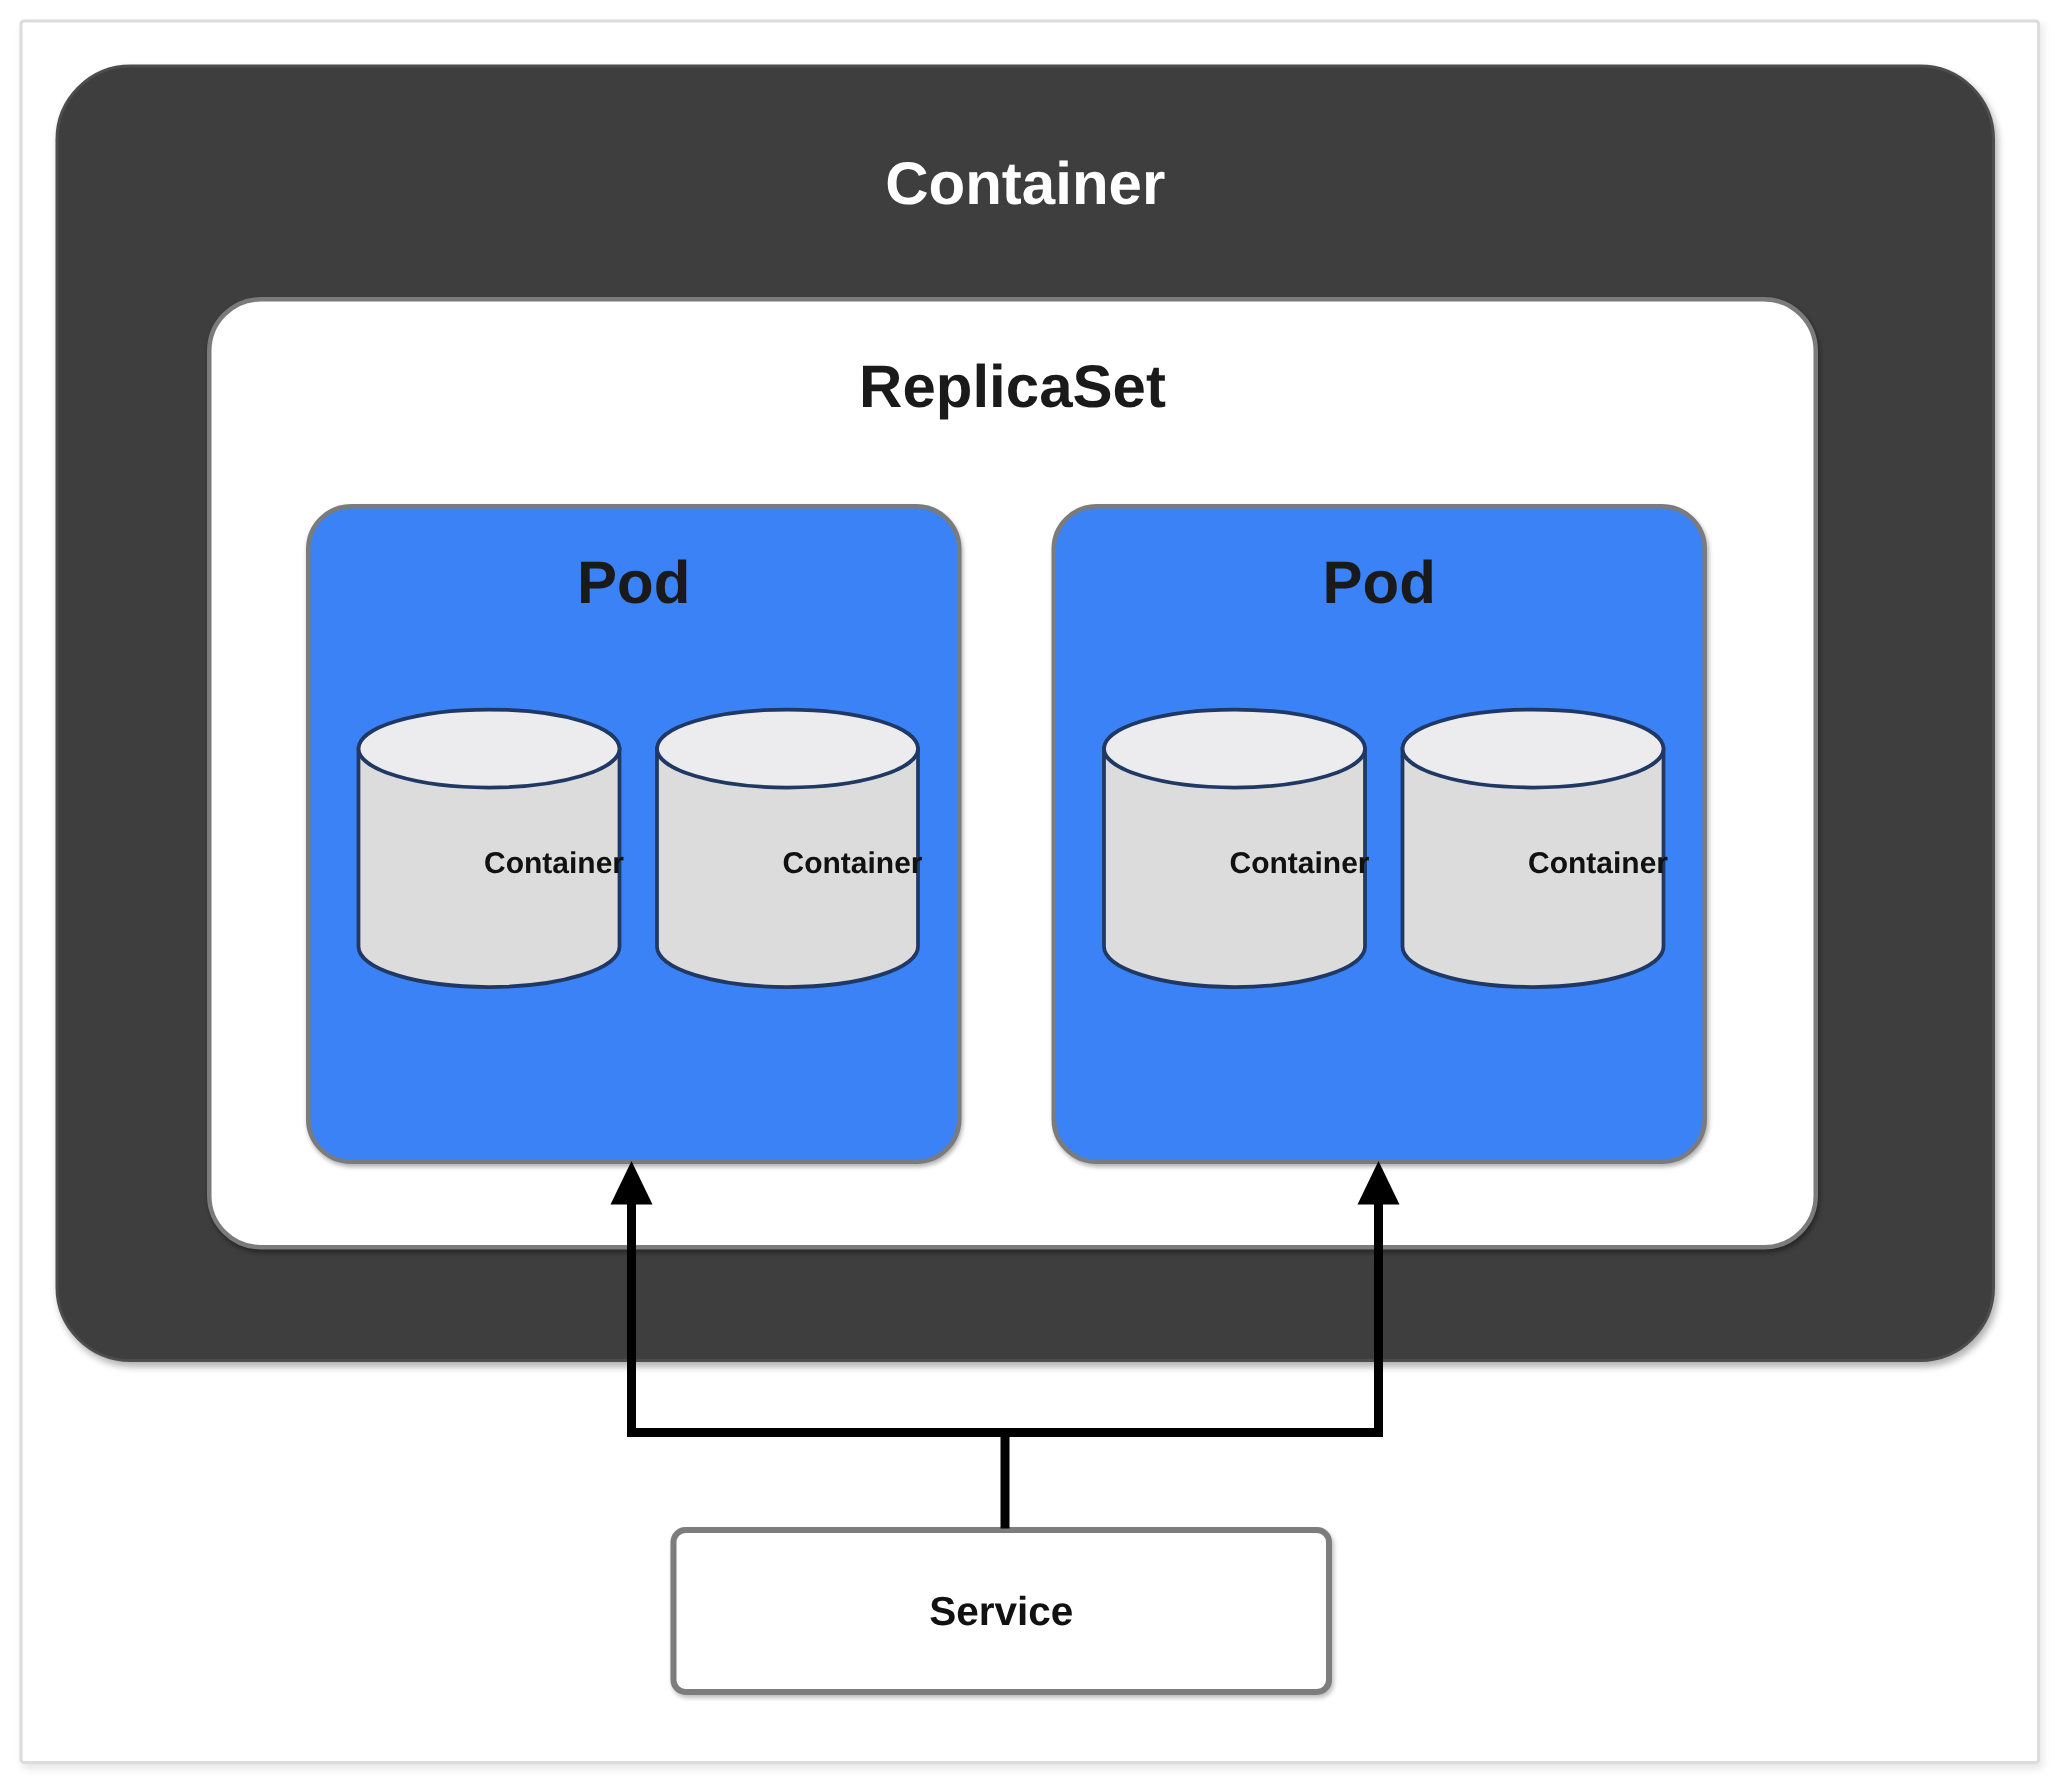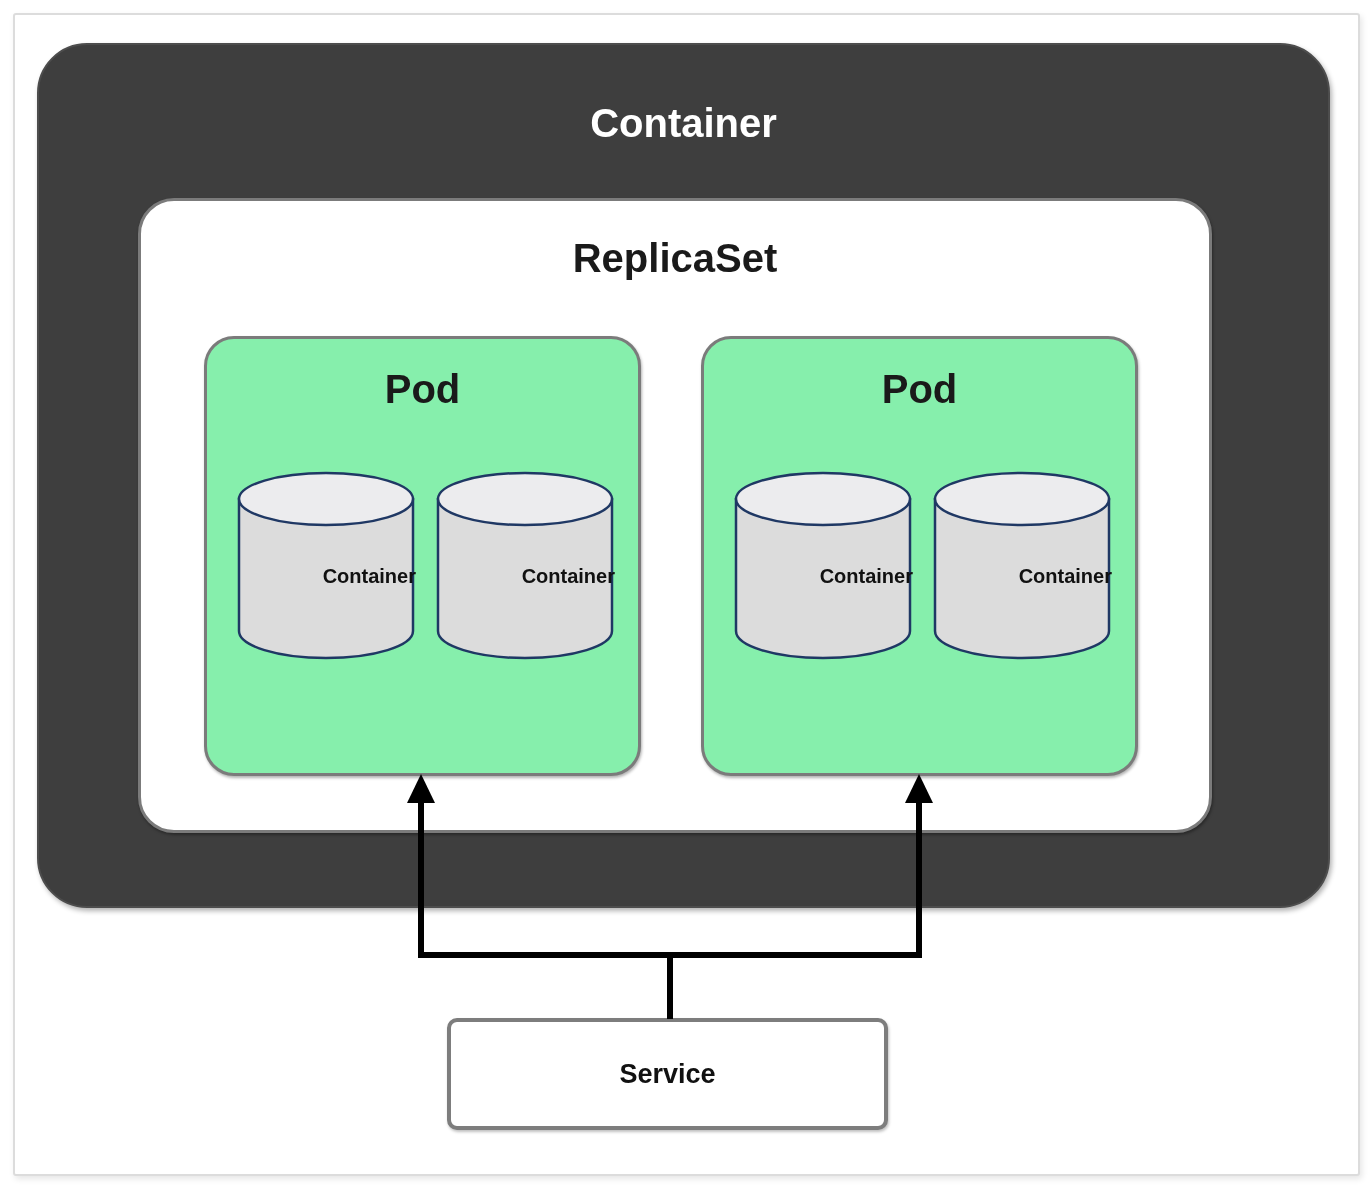--- a/index.html
+++ b/index.html
@@ -24,21 +24,21 @@
   }
   .deployment-title{top:54px;font-size:40px;line-height:48px;color:#ffffff;}
   .replicaset{
     position:absolute;left:99px;top:153px;width:1074px;height:635px;
     background:#ffffff;border:3px solid #7b7b7b;border-radius:36px;
     box-sizing:border-box;box-shadow:1px 2px 3px rgba(0,0,0,0.35);
   }
   .replicaset-title{top:33px;font-size:40px;line-height:48px;}
   .pod{
     position:absolute;top:135px;width:437px;height:440px;
-    background:#86efac;border:3px solid #7b7b7b;border-radius:30px;
+    background:#3b82f6;border:3px solid #7b7b7b;border-radius:30px;
     box-sizing:border-box;box-shadow:1px 2px 3px rgba(0,0,0,0.30);
   }
   .pod-1{left:63px;}
   .pod-2{left:560px;}
   .pod-title{top:26px;font-size:40px;line-height:48px;}
   .cylinder{position:absolute;top:132px;width:180px;height:190px;}
   .cyl-1{left:29px;}
   .cyl-2{left:228px;}
   .cylinder svg{position:absolute;left:0;top:0;display:block;}
   .container-label{

